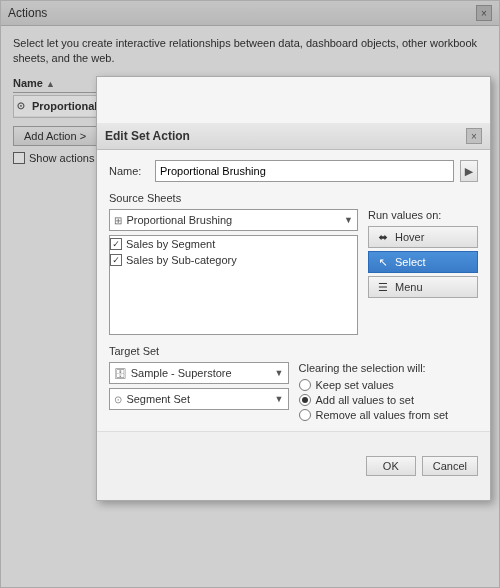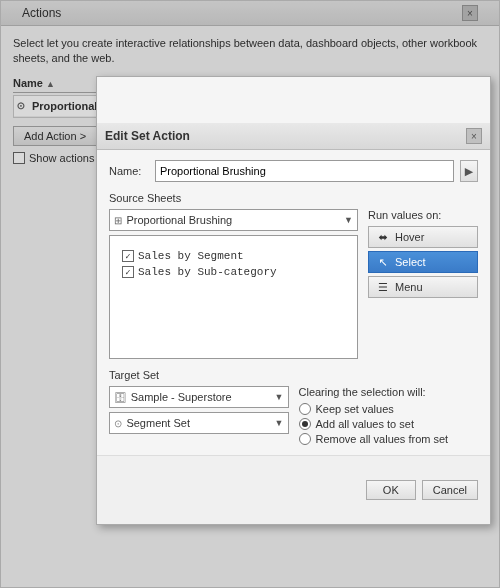--- a/index.html
+++ b/index.html
@@ -17,21 +17,21 @@
       background: #f5f5f5;
       border: 1px solid #aaa;
       width: 500px;
       height: 588px;
       position: relative;
     }
 
     .window-titlebar {
       background: linear-gradient(to bottom, #e8e8e8, #d8d8d8);
       border-bottom: 1px solid #bbb;
-      padding: 4px 21px;
+      padding: 4px 7px;
       display: flex;
       align-items: center;
       justify-content: space-between;
     }
 
     .window-title {
       font-size: 12px;
       color: #333;
     }
 
@@ -240,23 +240,22 @@
     }
 
     .dropdown-arrow {
       font-size: 9px;
       color: #555;
     }
 
     .sheets-list {
       border: 1px solid #999;
       background: #fff;
-      padding: 12px;
-      height: 124px;
-      font-family: Liberation Mono, monospace;
+      padding: 0;
+      height: 100px;
     }
 
     .sheet-item {
       display: flex;
       align-items: center;
       gap: 4px;
       padding: 2px 0;
       font-size: 11px;
       color: #333;
     }

